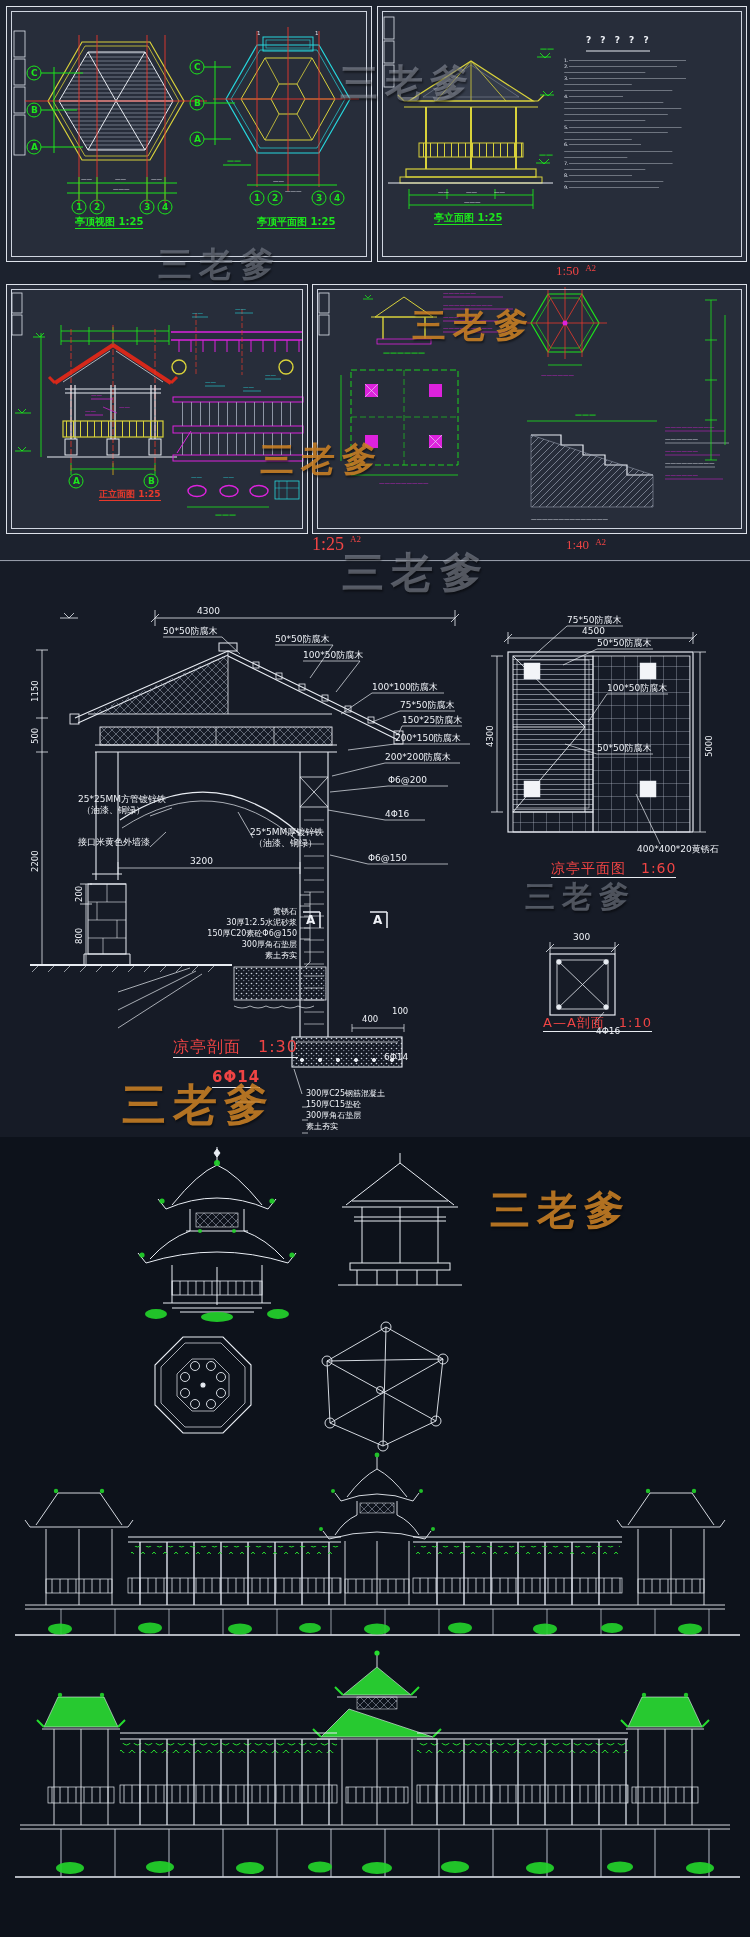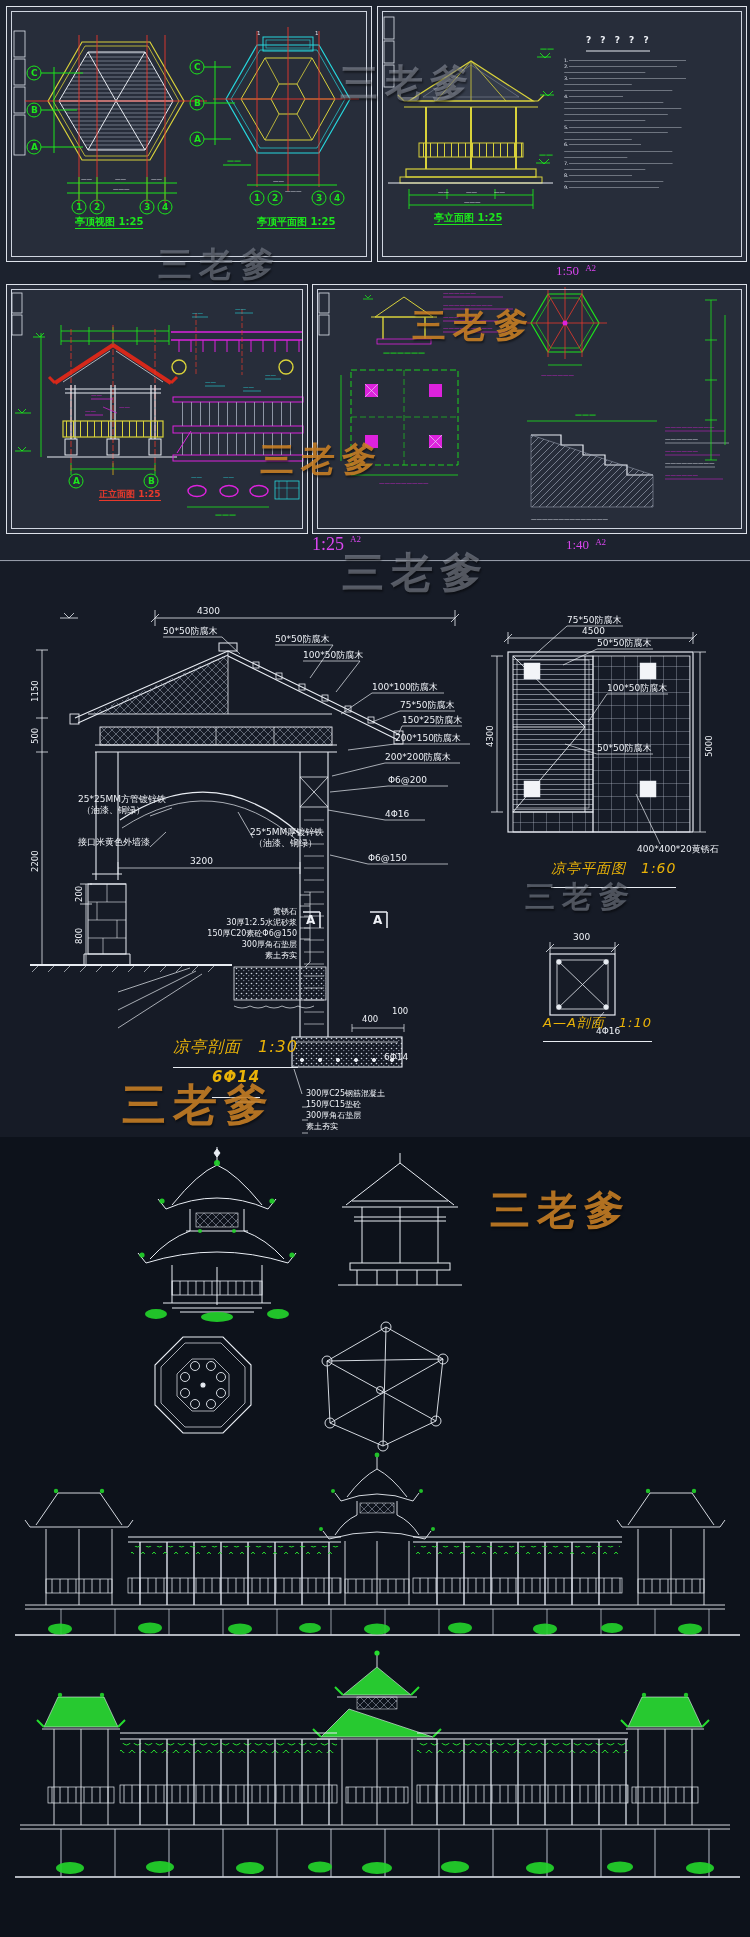--- a/index.html
+++ b/index.html
@@ -9,23 +9,23 @@
   #sec-top{top:0;height:562px;background:#1c222e;}
   #sec-mid{top:562px;height:575px;background:#161b26;}
   #sec-bot{top:1137px;height:800px;background:#0d121b;}
   .sheet{position:absolute;background:#272d3a;border:1px solid #dde2ea;}
   .sheet::after{content:"";position:absolute;inset:4px;border:1px solid #cfd5e0;pointer-events:none;}
   .sheet svg{position:absolute;left:0;top:0;}
   .lblG{position:absolute;color:#1ce51c;font-size:10px;font-weight:bold;white-space:nowrap;
     border-bottom:1.5px solid #1ce51c;padding-bottom:1px;line-height:1;}
   .lblR{position:absolute;color:#e8392c;font-size:9px;font-weight:bold;white-space:nowrap;
     border-bottom:1.5px solid #e8392c;padding-bottom:1px;line-height:1;}
-  .lblW{position:absolute;color:#eab308;font-size:14px;white-space:nowrap;
-    border-bottom:1.5px solid #e8ecf2;padding-bottom:12px;line-height:1;letter-spacing:1px;font-style:italic;}
-  .scale{position:absolute;font-family:"Liberation Serif","DejaVu Serif",serif;color:#d946ef;white-space:nowrap;text-align:right;}
+  .lblW{position:absolute;color:#ef4444;font-size:14px;white-space:nowrap;
+    border-bottom:1.5px solid #e8ecf2;padding-bottom:2px;line-height:1;letter-spacing:1px;}
+  .scale{position:absolute;font-family:"Liberation Serif","DejaVu Serif",serif;color:#ef4444;white-space:nowrap;text-align:right;}
   .scale .a2{font-size:9px;vertical-align:top;margin-left:6px;letter-spacing:0;}
   .wm{position:absolute;font-weight:bold;letter-spacing:7px;white-space:nowrap;line-height:1;
     text-shadow:1px 2px 2px rgba(0,0,0,.45);pointer-events:none;}
   .wm-or{color:rgba(208,132,36,.85);}
   .wm-lt{color:rgba(190,196,208,.40);}
   .wm-dk{color:rgba(150,156,170,.48);}
   .notes{position:absolute;color:#dfe4ee;font-size:5px;line-height:6.6px;letter-spacing:-.5px;
     transform:scaleY(.92);transform-origin:top left;white-space:nowrap;}
   .notes div{height:6.6px;overflow:hidden;}
   .speclist{position:absolute;font-size:8px;line-height:11px;color:#eef1f6;white-space:nowrap;}

